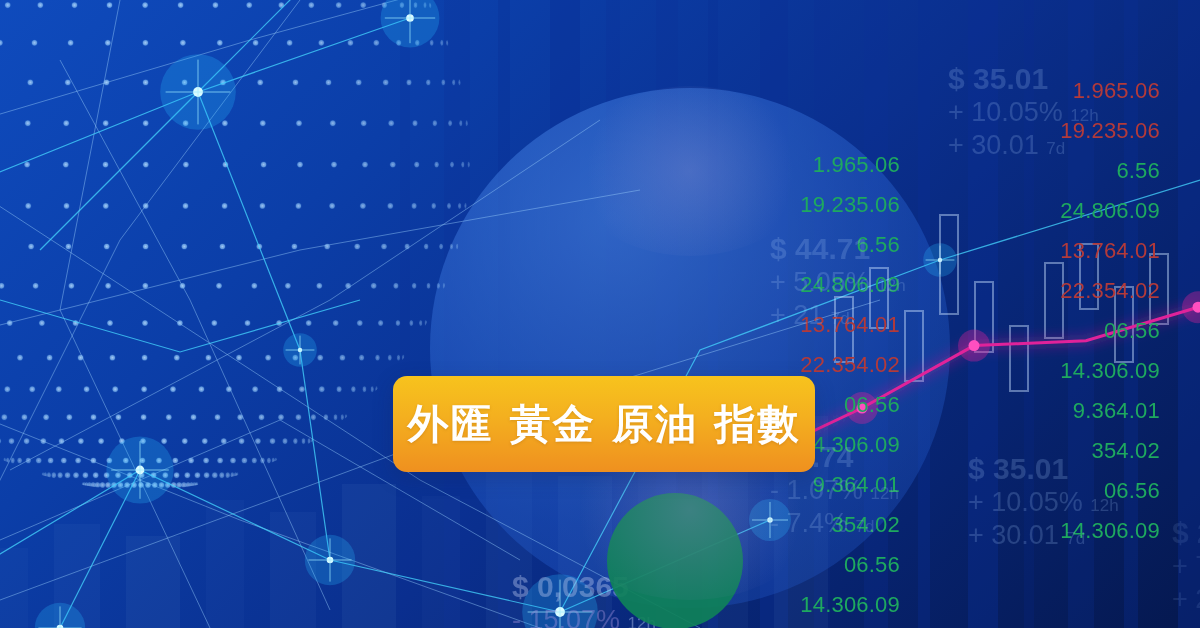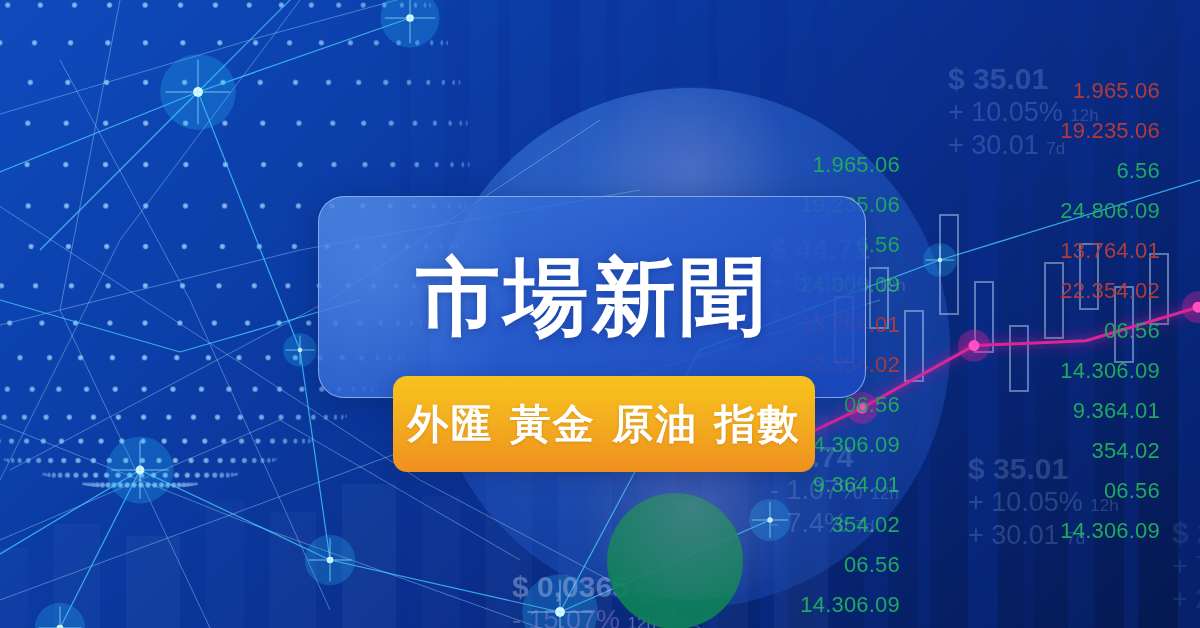--- a/index.html
+++ b/index.html
@@ -909,21 +909,18 @@
 
   <div class="quote" style="left:1172px;top:516px;opacity:.55;">
     <span class="q-price">$ 2</span>
     <span class="q-row">+ 7</span>
     <span class="q-row">+ 2</span>
   </div>
 
   <div class="greencircle"></div>
   <div class="softglow"></div>
 
-  <div class="card">
-    <span class="card-title">市場新聞</span>
-  </div>
 
   <div class="pill">
     <span class="pill-label">外匯 黃金 原油 指數</span>
   </div>
 
 </div>
 
 </body></html>

